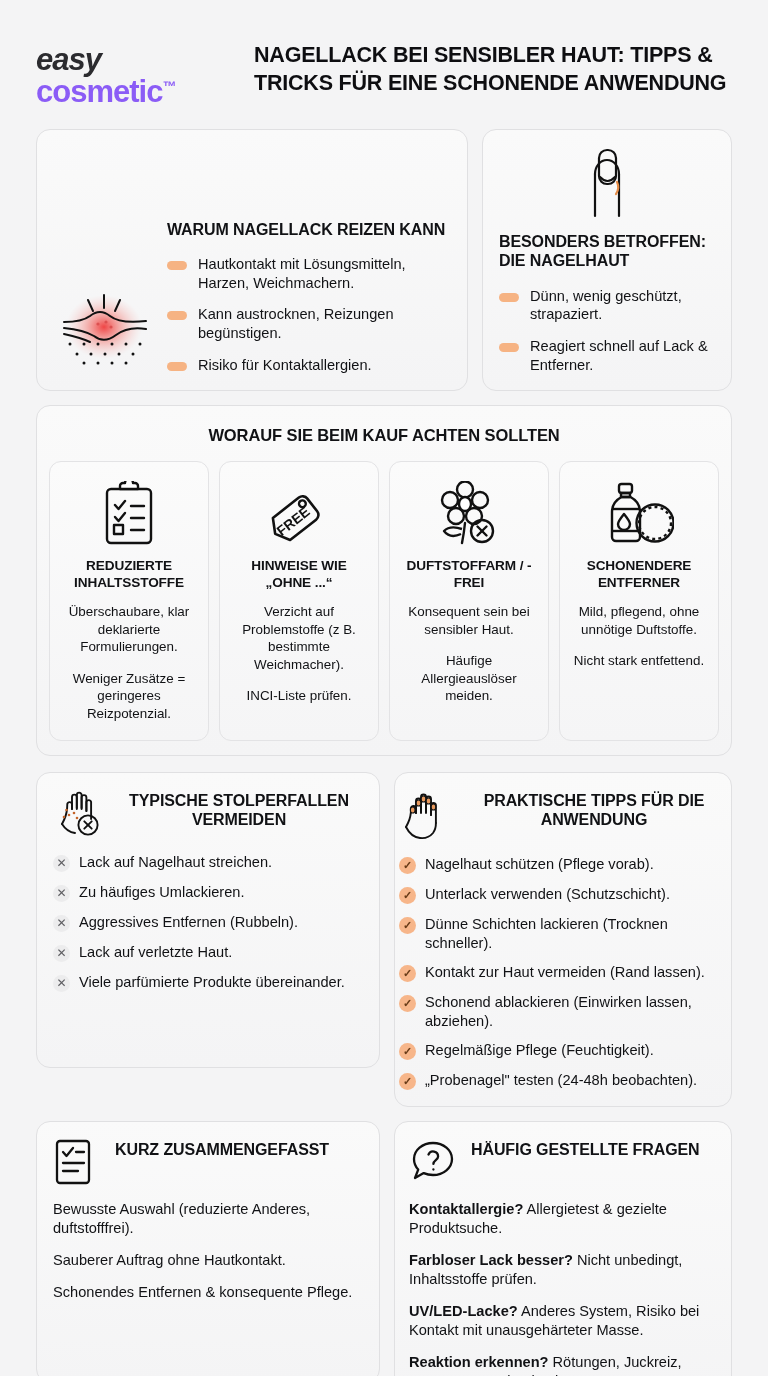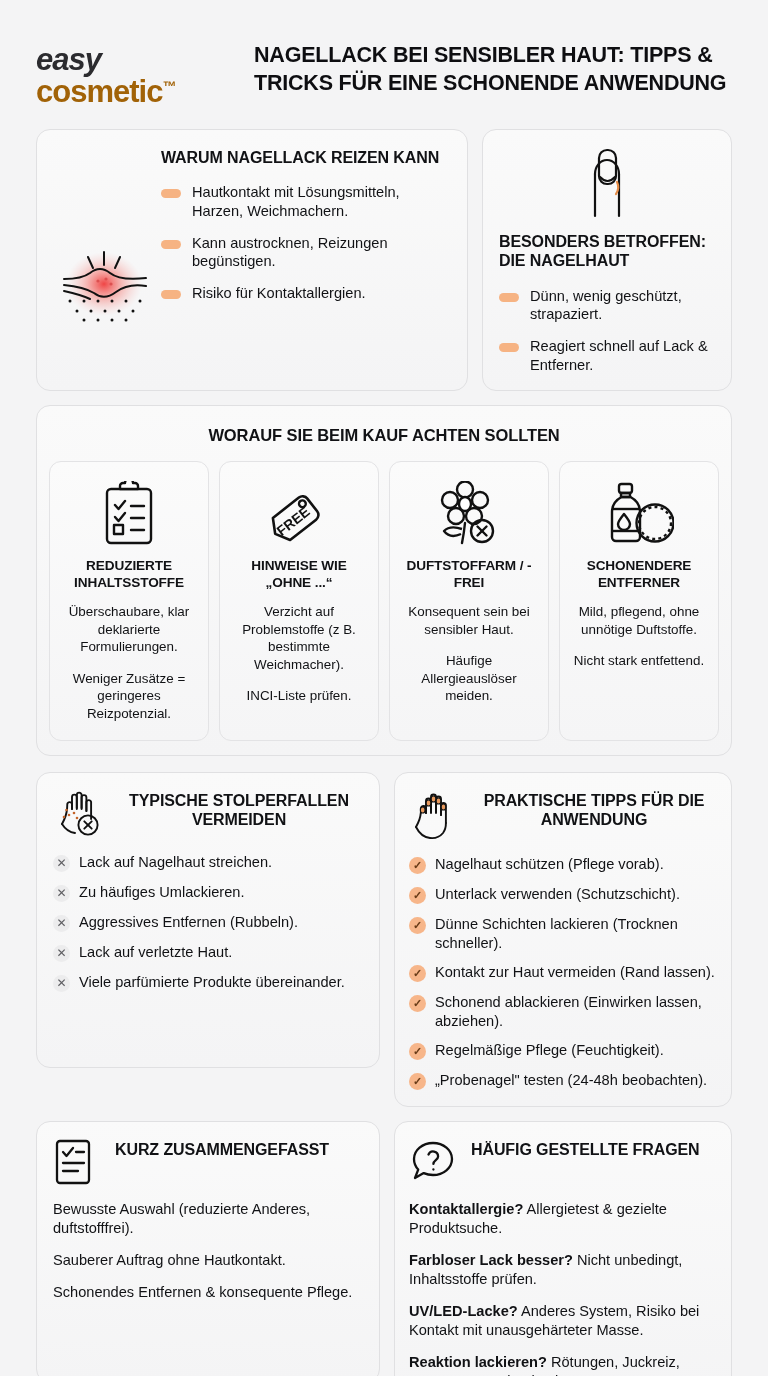--- a/index.html
+++ b/index.html
@@ -9,35 +9,35 @@
     font-family:"Liberation Sans", sans-serif;
     color:#111215;
     overflow:hidden;
   }
   .page{position:relative;width:768px;height:1376px;box-sizing:border-box;padding:0 36px;}
 
   
   .header{display:flex;align-items:flex-start;padding-top:36px;gap:22px;}
   .logo{width:196px;flex:none;padding-top:8px;}
   .logo .l1{font-size:31px;font-weight:700;letter-spacing:-1px;line-height:1.02;color:#2b2b2f;font-style:italic;}
-  .logo .l2{font-size:31px;font-weight:700;letter-spacing:-1px;line-height:1.02;color:#a16207;}
+  .logo .l2{font-size:31px;font-weight:700;letter-spacing:-1px;line-height:1.02;color:#8b5cf6;}
   .logo .tm{font-size:14px;vertical-align:super;font-weight:700;letter-spacing:0;}
   .headline{font-size:21.5px;font-weight:700;line-height:1.28;letter-spacing:-0.2px;color:#0e0e11;padding-top:6px;}
 
   
   .card{
     background:linear-gradient(180deg,#fafafa 0%,#f4f4f5 100%);
     border:1px solid #e0e0e2;border-radius:14px;
     box-sizing:border-box;
   }
   .row{display:flex;gap:14px;}
 
   
   .r1{margin-top:22px;align-items:stretch;}
-  .c-warum{flex:1 1 0;padding:18px 16px 16px 14px;display:flex;}
+  .c-warum{flex:1 1 0;padding:18px 16px 16px 14px;display:flex;gap:6px;align-items:flex-end;}
   .c-warum .ico{width:110px;flex:none;display:flex;align-items:center;justify-content:center;padding-top:48px;}
   .c-warum .body{flex:1;}
   .cardtitle{font-size:16px;font-weight:700;line-height:1.2;letter-spacing:-0.1px;margin-bottom:16px;}
   ul.plist{list-style:none;margin:0;padding:0;}
   ul.plist li{display:flex;gap:11px;margin-bottom:13px;font-size:14.6px;line-height:1.28;}
   ul.plist li:last-child{margin-bottom:0;}
   .pill{width:20px;height:9px;border-radius:6px;background:#f6b383;flex:none;margin-top:6px;}
 
   .c-nagelhaut{width:250px;flex:none;padding:14px 16px 16px 16px;}
   .c-nagelhaut .icowrap{display:flex;justify-content:center;margin-bottom:10px;}
@@ -52,21 +52,21 @@
     padding:16px 8px 18px;text-align:center;box-sizing:border-box;
   }
   .kcol .kico{height:72px;display:flex;align-items:center;justify-content:center;margin-bottom:8px;}
   .kcol h3{font-size:13.6px;font-weight:700;line-height:1.22;margin:0 0 12px;letter-spacing:-0.1px;}
   .kcol p{font-size:13.4px;line-height:1.3;margin:0 0 14px;}
   .kcol p:last-child{margin-bottom:0;}
 
   
   .r3{margin-top:16px;align-items:flex-start;}
   .c-stolper{width:344px;flex:none;padding:16px 16px 18px;min-height:296px;box-sizing:border-box;}
-  .c-tipps{flex:1 1 0;padding:16px 14px 16px;min-height:296px;box-sizing:border-box;}
+  .c-tipps{flex:1 1 0;padding:16px 4px 16px;min-height:296px;box-sizing:border-box;}
   .hdrow{display:flex;gap:12px;align-items:flex-start;margin-bottom:14px;text-align:center;}
   .hdrow .hico{width:50px;flex:none;}
   .hdrow .htxt{font-size:16px;font-weight:700;line-height:1.2;letter-spacing:-0.1px;padding-top:2px;}
   ul.xlist,ul.clist{list-style:none;margin:0;padding:0;}
   ul.xlist li,ul.clist li{display:flex;gap:9px;margin-bottom:11px;font-size:14.6px;line-height:1.27;}
   ul.xlist li:last-child,ul.clist li:last-child{margin-bottom:0;}
   .xm{width:17px;height:17px;border-radius:50%;background:#ececed;color:#5c5c60;flex:none;
       font-size:12px;line-height:17px;text-align:center;margin-top:2px;}
   .cm{width:17px;height:17px;border-radius:50%;background:#f7b68a;color:#6a3c18;flex:none;
       font-size:11px;line-height:17px;text-align:center;margin-top:2px;font-weight:700;}
@@ -413,17 +413,17 @@
               <path d="M19.5 16.5 a5 5 0 0 1 9.6 2 c0 3.4 -4.7 3.9 -4.7 7.4"></path>
               <path d="M24.4 31.3 v0.2"></path>
             </g>
           </svg>
         </div>
         <div class="htxt">HÄUFIG GESTELLTE FRAGEN</div>
       </div>
       <p class="ptxt"><b>Kontaktallergie?</b><span> Allergietest &amp; gezielte Produktsuche.</span></p>
       <p class="ptxt"><b>Farbloser Lack besser?</b><span> Nicht unbedingt, Inhaltsstoffe prüfen.</span></p>
       <p class="ptxt"><b>UV/LED-Lacke?</b><span> Anderes System, Risiko bei Kontakt mit unausgehärteter Masse.</span></p>
-      <p class="ptxt"><b>Reaktion lackieren?</b><span> Rötungen, Juckreiz, Brennen. Haut beobachten.</span></p>
+      <p class="ptxt"><b>Reaktion erkennen?</b><span> Rötungen, Juckreiz, Brennen. Haut beobachten.</span></p>
     </div>
   </div>
 
 </div>
 
 </body></html>

